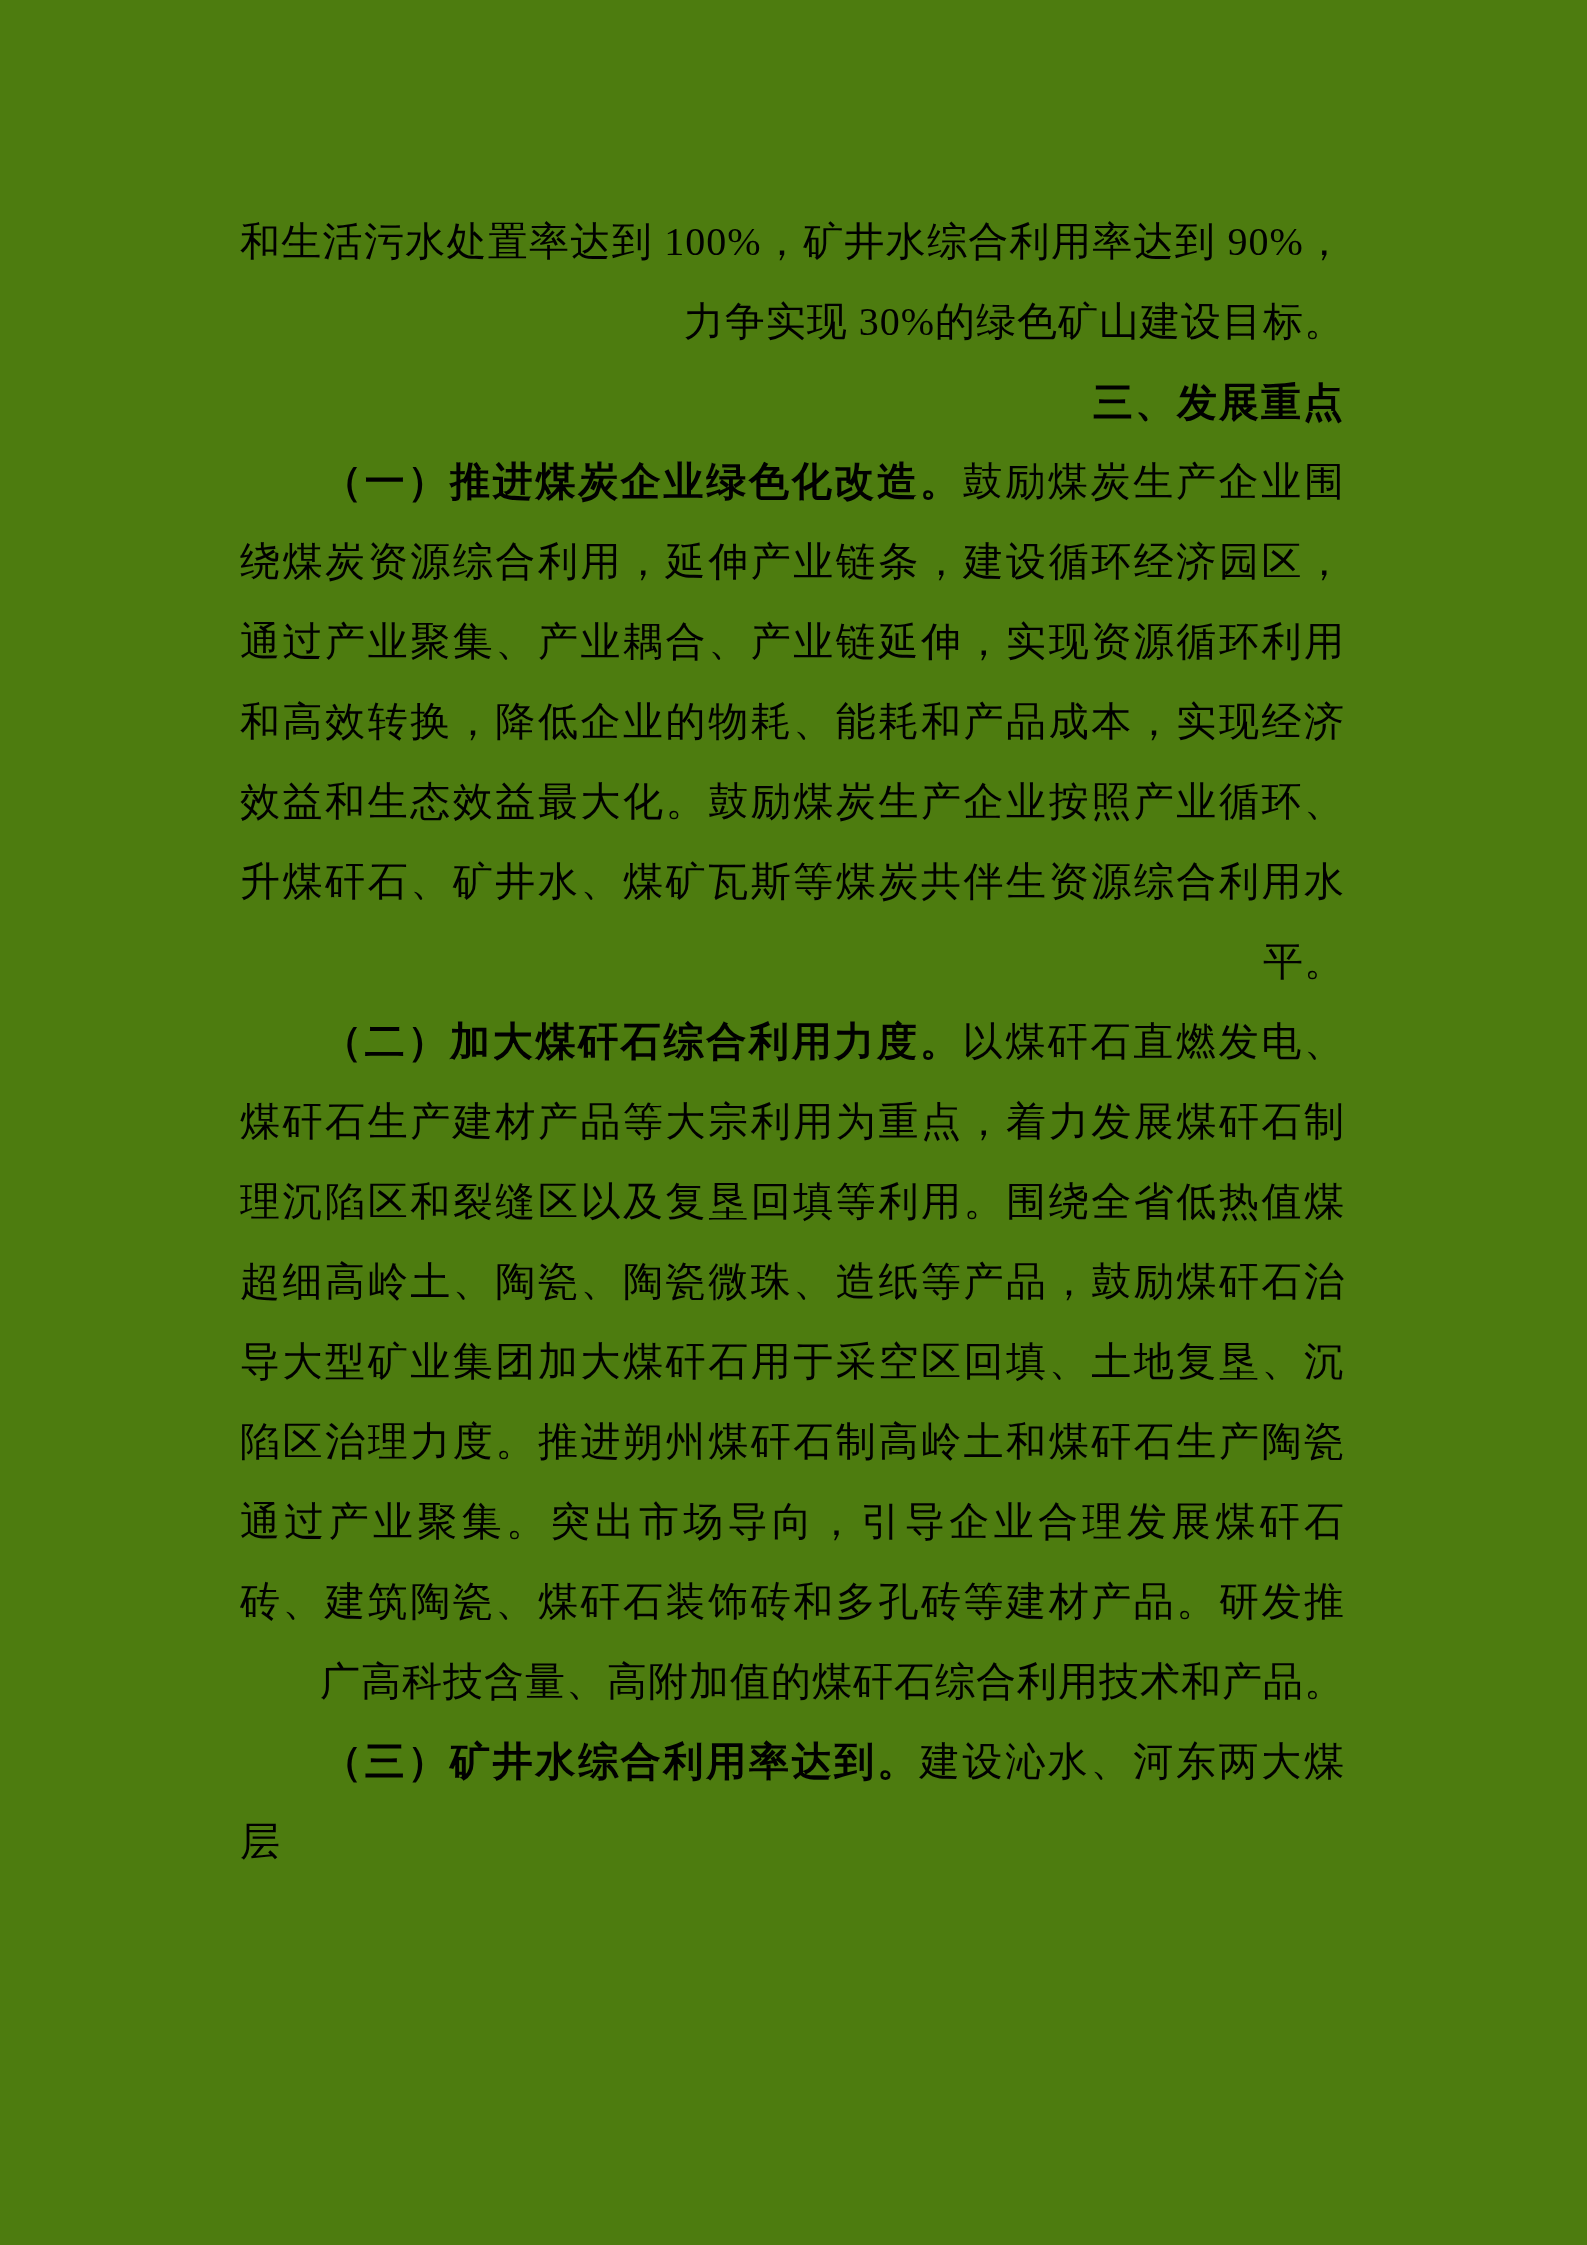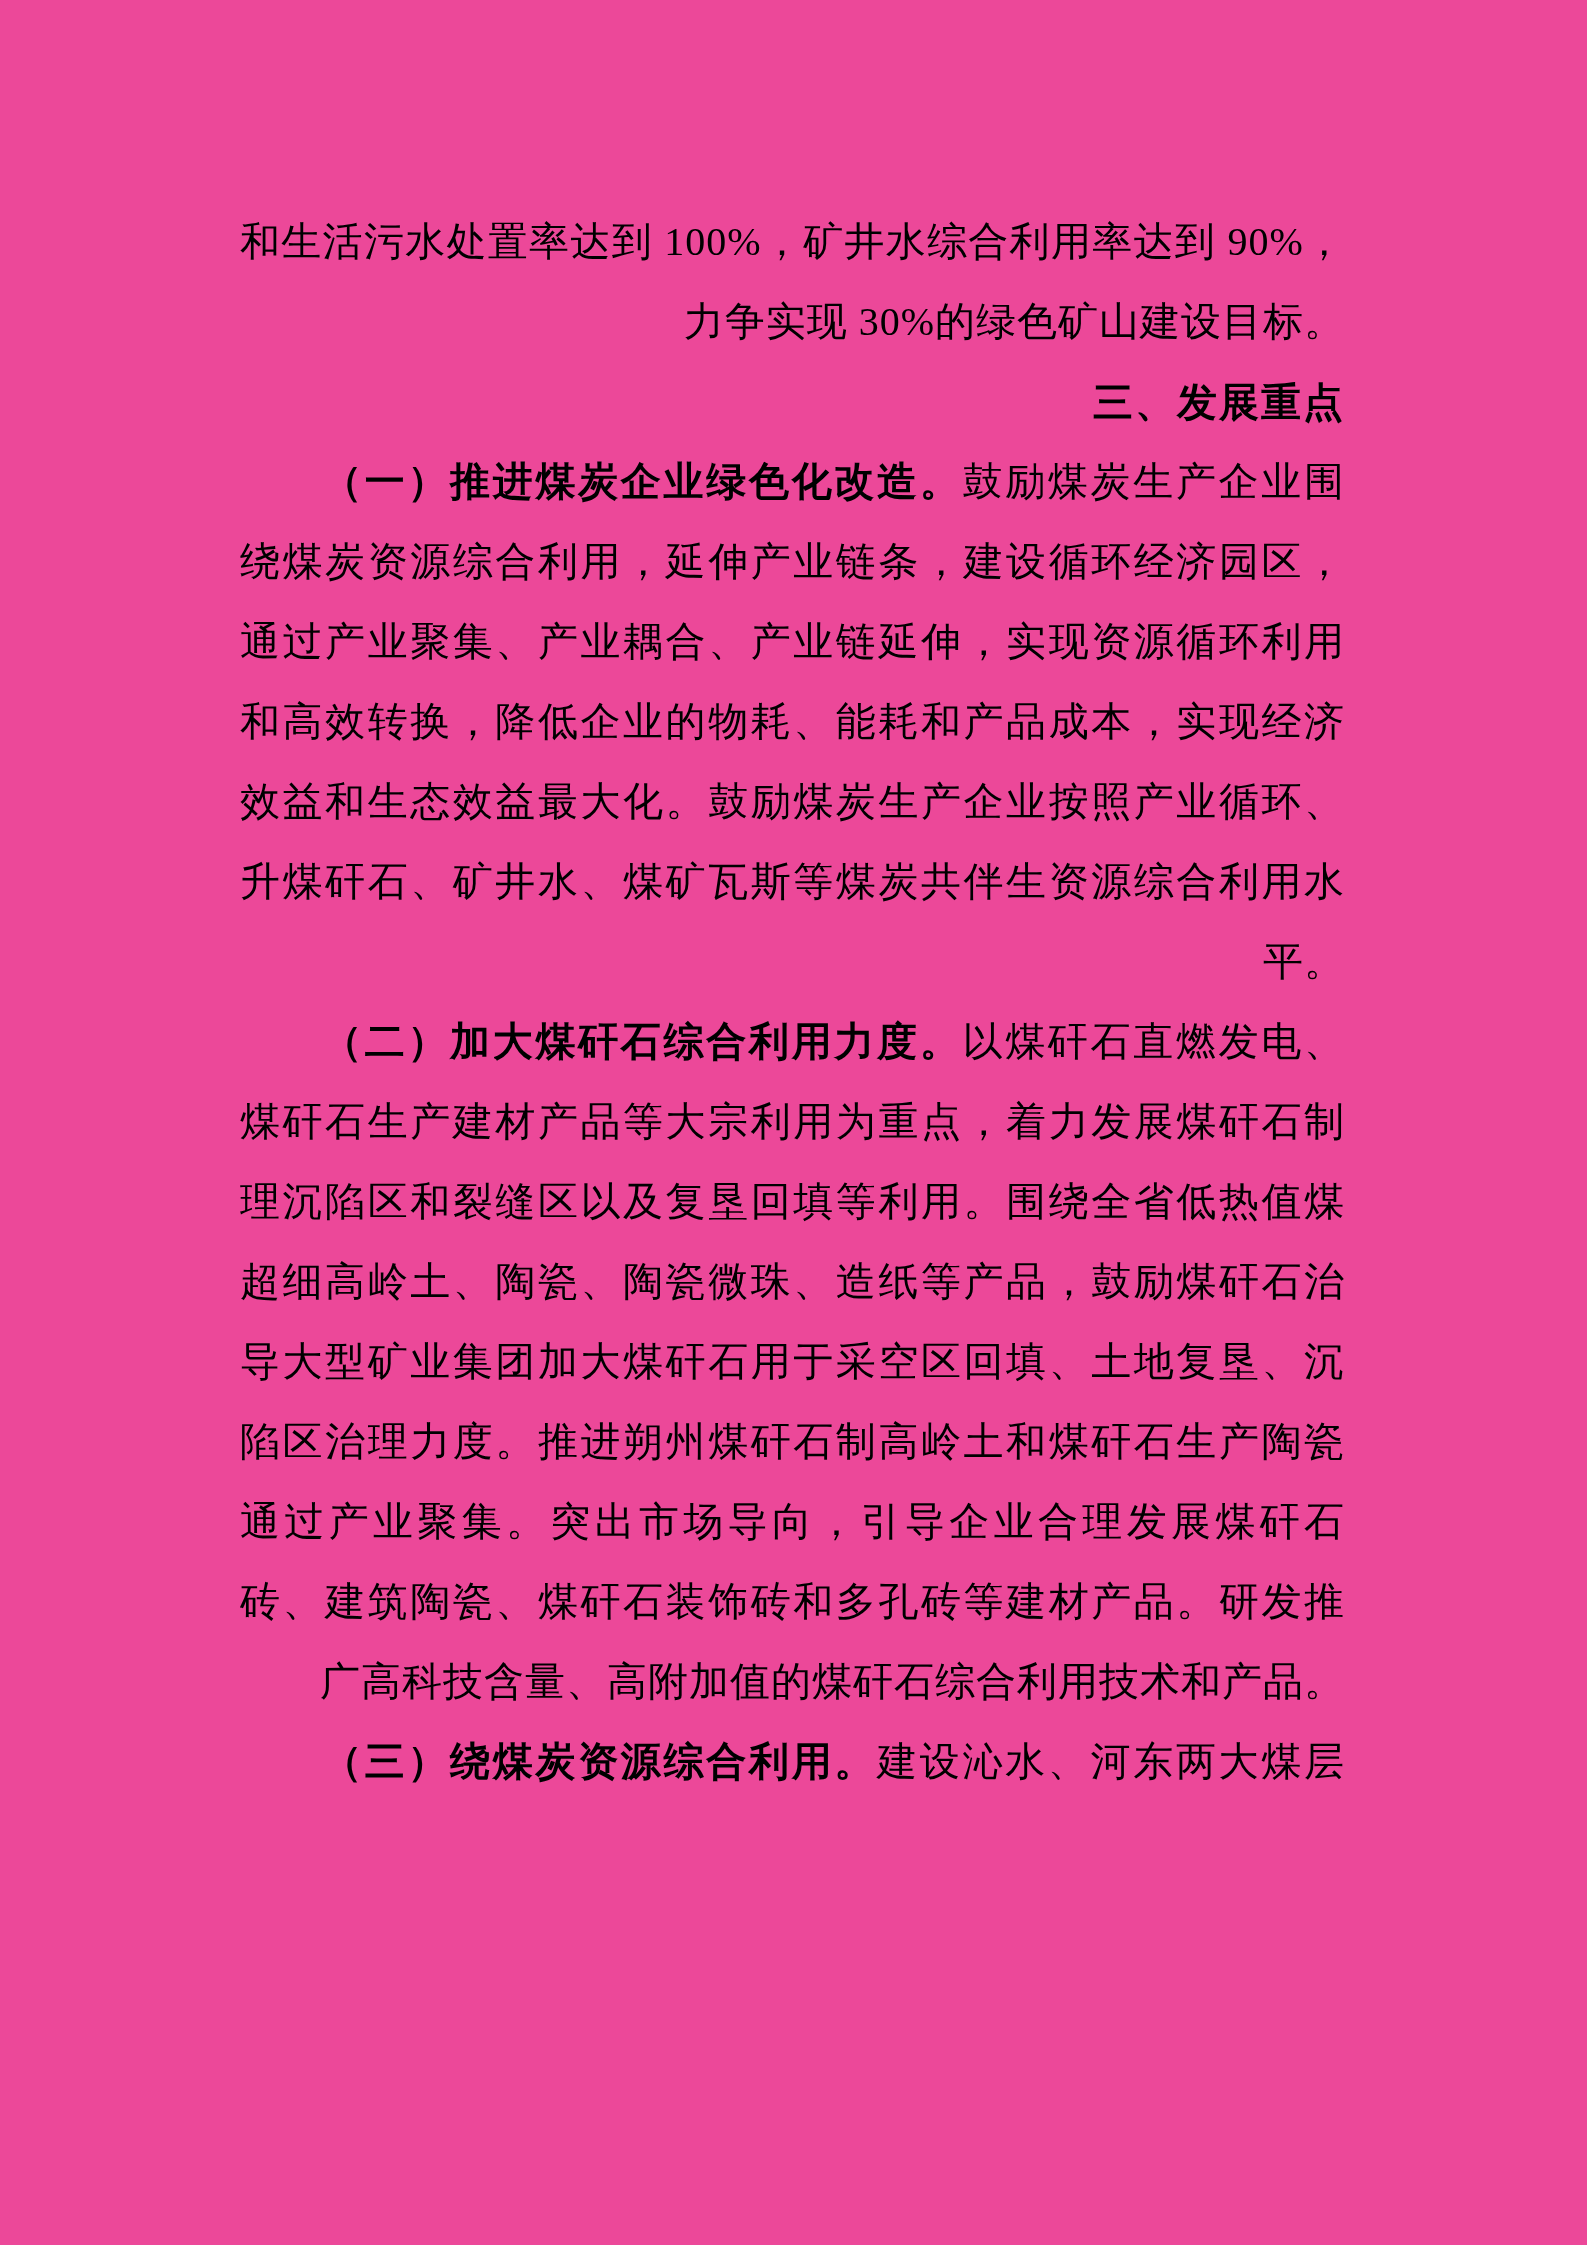--- a/index.html
+++ b/index.html
@@ -9,21 +9,21 @@
   body {
     width: 1587px;
     height: 2245px;
     background: #ffffff;
     font-family: "Liberation Serif", "DejaVu Serif", serif;
   }
   .page {
     position: relative;
     width: 1587px;
     height: 2245px;
-    background: #ec4899;
+    background: #4d7c0f;
     overflow: hidden;
   }
   .text-block {
     position: absolute;
     left: 240px;
     top: 202px;
     width: 1105px;
   }
   .line {
     height: 80px;
@@ -70,15 +70,15 @@
       <div class="line"><span class="seg">平。</span></div>
       <div class="line justify indent"><span class="seg bold">（二）加大煤矸石综合利用力度。</span><span class="seg">以煤矸石直燃发电、</span></div>
       <div class="line justify"><span class="seg">煤矸石生产建材产品等大宗利用为重点，着力发展煤矸石制</span></div>
       <div class="line justify"><span class="seg">理沉陷区和裂缝区以及复垦回填等利用。围绕全省低热值煤</span></div>
       <div class="line justify"><span class="seg">超细高岭土、陶瓷、陶瓷微珠、造纸等产品，鼓励煤矸石治</span></div>
       <div class="line justify"><span class="seg">导大型矿业集团加大煤矸石用于采空区回填、土地复垦、沉</span></div>
       <div class="line justify"><span class="seg">陷区治理力度。推进朔州煤矸石制高岭土和煤矸石生产陶瓷</span></div>
       <div class="line justify"><span class="seg">通过产业聚集。突出市场导向，引导企业合理发展煤矸石</span></div>
       <div class="line justify"><span class="seg">砖、建筑陶瓷、煤矸石装饰砖和多孔砖等建材产品。研发推</span></div>
       <div class="line"><span class="seg">广高科技含量、高附加值的煤矸石综合利用技术和产品。</span></div>
-      <div class="line justify indent"><span class="seg bold">（三）绕煤炭资源综合利用。</span><span class="seg">建设沁水、河东两大煤层</span></div>
+      <div class="line justify indent"><span class="seg bold">（三）矿井水综合利用率达到。</span><span class="seg">建设沁水、河东两大煤层</span></div>
     </div>
 </div>
 
 </body></html>

